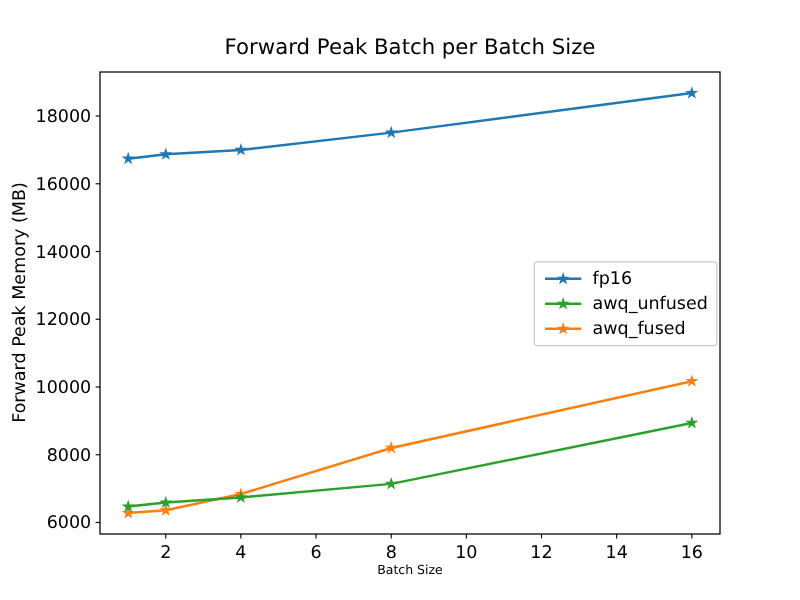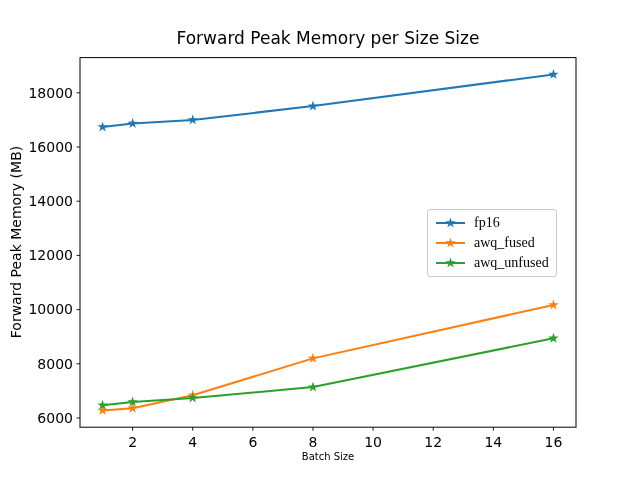--- a/index.html
+++ b/index.html
@@ -57,39 +57,38 @@
     border: 1px solid #cccccc;
     border-radius: 3px;
     padding: 3px 7px;
     display: flex;
     flex-direction: column;
   }
   .legend-row {
     display: flex;
     align-items: center;
     height: 20px;
-    font-family: Liberation Serif, serif;
   }
   .legend-row svg {
     flex: 0 0 auto;
   }
   .legend-row span {
     margin-left: 8px;
     font-size: 14px;
     white-space: nowrap;
   }
   svg text {
     font-family: "DejaVu Sans", sans-serif;
   }
 </style>
 </head>
 <body>
 
 <div class="figure">
-  <div class="chart-title">Forward Peak Memory per Size Size</div>
+  <div class="chart-title">Forward Peak Batch per Batch Size</div>
   <div class="y-label">Forward Peak Memory (MB)</div>
   <svg id="plot" class="plot-svg" width="640" height="480">
       <rect x="80" y="57.6" width="496" height="369.6" fill="none" stroke="#000000" stroke-width="1"></rect>
       <line x1="132.60606060606062" y1="427.20000000000005" x2="132.60606060606062" y2="430.70000000000005" stroke="#000000" stroke-width="0.9"></line>
       <text x="132.60606060606062" y="446.70000000000005" text-anchor="middle" font-size="14px" fill="#000000">2</text>
       <line x1="192.72727272727272" y1="427.20000000000005" x2="192.72727272727272" y2="430.70000000000005" stroke="#000000" stroke-width="0.9"></line>
       <text x="192.72727272727272" y="446.70000000000005" text-anchor="middle" font-size="14px" fill="#000000">4</text>
       <line x1="252.84848484848487" y1="427.20000000000005" x2="252.84848484848487" y2="430.70000000000005" stroke="#000000" stroke-width="0.9"></line>
       <text x="252.84848484848487" y="446.70000000000005" text-anchor="middle" font-size="14px" fill="#000000">6</text>
       <line x1="312.969696969697" y1="427.20000000000005" x2="312.969696969697" y2="430.70000000000005" stroke="#000000" stroke-width="0.9"></line>
@@ -139,26 +138,26 @@
   <div id="legend" class="legend">
       <div class="legend-row">
         <svg width="31" height="14">
           <line x1="1" y1="7" x2="30" y2="7" stroke="#1f77b4" stroke-width="2"></line>
           <path d="M15.50,1.50L16.73,5.30L20.73,5.30L17.50,7.65L18.73,11.45L15.50,9.10L12.27,11.45L13.50,7.65L10.27,5.30L14.27,5.30Z" fill="#1f77b4"></path>
         </svg>
         <span>fp16</span>
       </div>
       <div class="legend-row">
         <svg width="31" height="14">
+          <line x1="1" y1="7" x2="30" y2="7" stroke="#2ca02c" stroke-width="2"></line>
+          <path d="M15.50,1.50L16.73,5.30L20.73,5.30L17.50,7.65L18.73,11.45L15.50,9.10L12.27,11.45L13.50,7.65L10.27,5.30L14.27,5.30Z" fill="#2ca02c"></path>
+        </svg>
+        <span>awq_unfused</span>
+      </div>
+      <div class="legend-row">
+        <svg width="31" height="14">
           <line x1="1" y1="7" x2="30" y2="7" stroke="#ff7f0e" stroke-width="2"></line>
           <path d="M15.50,1.50L16.73,5.30L20.73,5.30L17.50,7.65L18.73,11.45L15.50,9.10L12.27,11.45L13.50,7.65L10.27,5.30L14.27,5.30Z" fill="#ff7f0e"></path>
         </svg>
         <span>awq_fused</span>
       </div>
-      <div class="legend-row">
-        <svg width="31" height="14">
-          <line x1="1" y1="7" x2="30" y2="7" stroke="#2ca02c" stroke-width="2"></line>
-          <path d="M15.50,1.50L16.73,5.30L20.73,5.30L17.50,7.65L18.73,11.45L15.50,9.10L12.27,11.45L13.50,7.65L10.27,5.30L14.27,5.30Z" fill="#2ca02c"></path>
-        </svg>
-        <span>awq_unfused</span>
-      </div>
     </div>
 </div>
 
 </body></html>

